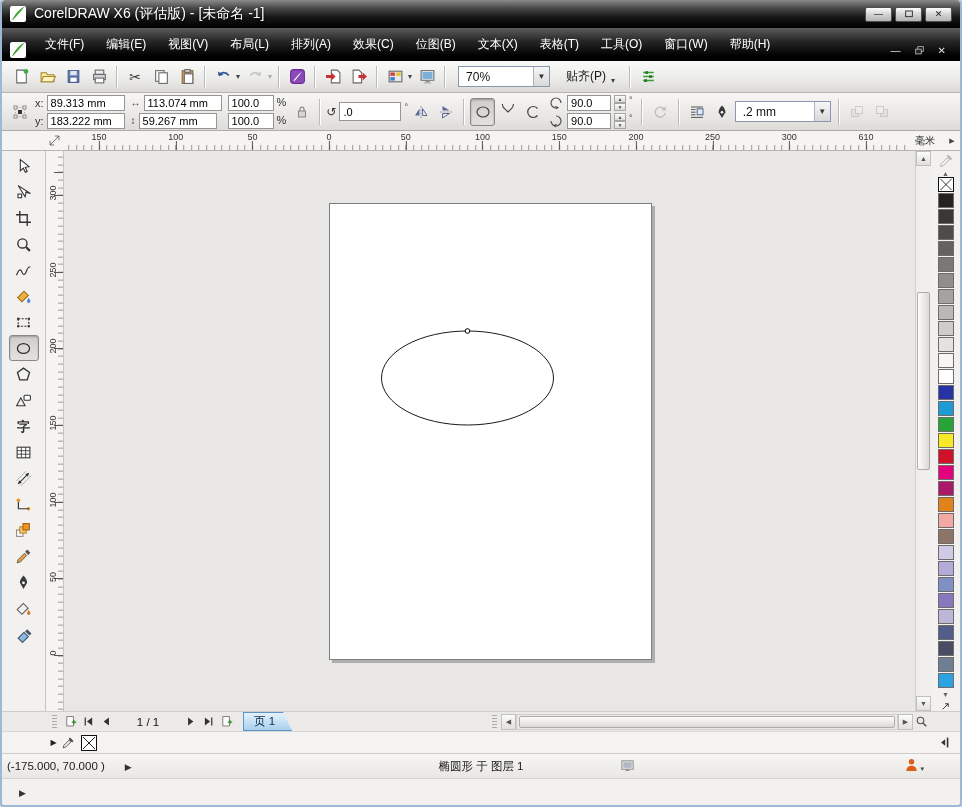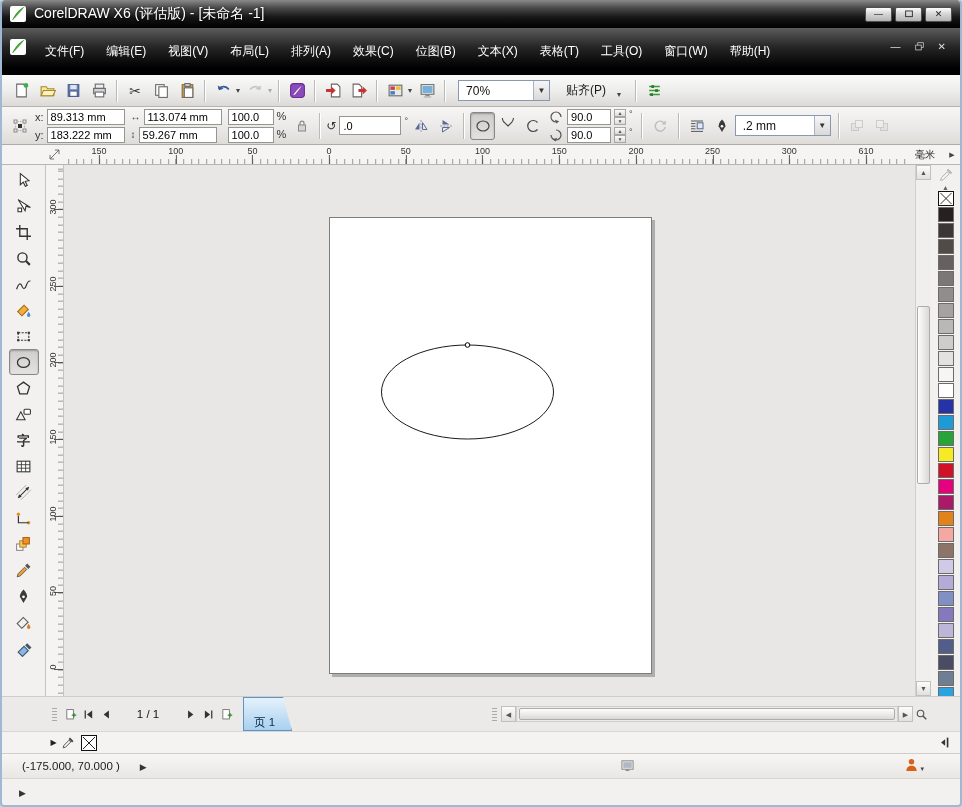--- a/index.html
+++ b/index.html
@@ -12,37 +12,37 @@
 .disabled{opacity:.38;filter:grayscale(1)}
 
 .titlebar{flex:0 0 28px;background:linear-gradient(#8a8a8a,#4a4a4a 28%,#161616 62%,#000);display:flex;align-items:center;padding:0 8px;border-radius:3px 3px 0 0}
 .titlebar .logo{width:17px;height:17px;margin-right:7px}
 .title-text{color:#fff;font-size:14px;text-shadow:0 1px 3px #000}
 .win-controls{margin-left:auto;display:flex;gap:3px}
 .win-btn{width:27px;height:15px;border:1px solid #4f4f4f;border-radius:2px;background:linear-gradient(#fdfdfd,#d6d6d6 45%,#b4b4b4);display:flex;align-items:center;justify-content:center}
 .win-btn .glyph{font-size:9px;color:#222}
 .win-btn .ic{width:12px;height:12px}
 
-.menubar{flex:0 0 25px;background:linear-gradient(#5c5c5c,#262626 40%,#000 85%);display:flex;align-items:flex-start;padding:11px 6px}
+.menubar{flex:0 0 25px;background:linear-gradient(#5c5c5c,#262626 40%,#000 85%);display:flex;align-items:flex-end;padding:4px 6px}
 .menubar .logo{width:15px;height:15px;margin:0 9px 0 2px}
 .menu-item{padding:4px 11px;color:#fff;font-size:12px}
 .doc-controls{margin-left:auto;display:flex;gap:13px;margin-right:8px;align-items:center}
 .doc-controls .glyph{font-size:10px;color:#ddd}
 .doc-controls .ic{width:11px;height:11px}
 
 .toolbar{flex:0 0 32px;background:linear-gradient(#fafaf9,#ececea 55%,#dcdad7);border-bottom:1px solid #b6b4b2;display:flex;align-items:center;padding:0 6px}
 .tb-btn{width:26px;height:24px;display:flex;align-items:center;justify-content:center;border-radius:2px}
 .tb-btn .ic{width:17px;height:17px}
 .tb-btn .glyph{font-size:14px}
 .tb-sep{width:2px;height:22px;border-left:1px solid #bcbab8;border-right:1px solid #fff;margin:0 4px}
 .dd{font-size:8px;color:#444;margin:0 2px 0 0}
 .combo{display:flex;align-items:center;height:21px;background:#fff;border:1px solid #8898ae;width:92px;margin:0 8px;font-size:12px}
 .combo .val{flex:1;padding:0 7px;color:#111}
 .combo .arrow{width:16px;height:100%;background:linear-gradient(#f6f6f6,#d9d9d9);border-left:1px solid #a8b4c4;display:flex;align-items:center;justify-content:center;font-size:8px;color:#333}
-.snap{display:flex;align-items:flex-end;gap:11px;padding:0 8px;color:#1a1a1a}
+.snap{display:flex;align-items:flex-end;gap:5px;padding:0 8px;color:#1a1a1a}
 
 .propbar{flex:0 0 38px;background:linear-gradient(#f7f6f5,#eae8e6 60%,#dedcd9);border-bottom:1px solid #aeacaa;display:flex;align-items:center;padding:0 5px;font-size:11px}
 .pb-group{display:flex;flex-direction:column;gap:2px;margin:0 3px}
 .pb-row{display:flex;align-items:center;gap:3px}
 .pb-input{height:16px;border:1px solid #979590;background:#fff;font:11px "Liberation Sans","DejaVu Sans",sans-serif;padding:0 3px;width:78px}
 .pb-input.small{width:46px}
 .pb-input.rot{width:62px;height:19px}
 .pb-input.ang{width:44px}
 .pb-lbl{color:#333}
 .pb-btn{width:25px;height:24px;display:flex;align-items:center;justify-content:center;border-radius:3px;position:relative}
@@ -91,41 +91,41 @@
 .swatch.none{background:#fff;border:1px solid #111;padding:0}
 .swatch.none svg{width:100%;height:100%;display:block}
 .pal-bottom{margin-top:auto;display:flex;flex-direction:column;align-items:center;gap:1px}
 .pal-bottom .ic{width:11px;height:11px}
 
 .pagenav{flex:0 0 20px;background:#eceae8;border-top:1px solid #cfcdca;display:flex;align-items:center;padding-left:46px}
 .grip{width:5px;height:13px;background:repeating-linear-gradient(0deg,#aaa 0 1px,transparent 1px 3px);margin:0 4px}
 .nav-btn{width:18px;height:17px;display:flex;align-items:center;justify-content:center}
 .nav-btn .ic{width:13px;height:13px}
 .page-counter{width:66px;text-align:center;font-size:11.5px;color:#111}
-.page-tab{height:34px;margin-left:8px;padding:0 16px 0 10px;display:flex;align-items:flex-end;font-size:11.5px;color:#0a2a4a;
+.page-tab{height:19px;margin-left:8px;padding:0 16px 0 10px;display:flex;align-items:center;font-size:11.5px;color:#0a2a4a;
  background:linear-gradient(#e4f2fc,#a9d0ef);border:1px solid #5e93c5;clip-path:polygon(0 0,calc(100% - 9px) 0,100% 100%,0 100%)}
 .pn-spacer{flex:1}
 .hs-btn{width:15px;height:16px;display:flex;align-items:center;justify-content:center;background:linear-gradient(#fcfcfb,#e2e0dc);border:1px solid #c2c0bc}
 .hs-btn .glyph{font-size:7px;color:#555}
 .hs-track{width:382px;height:16px;background:#eceae7;border:1px solid #d0cecb;position:relative}
 .hs-thumb{position:absolute;top:1px;bottom:1px;left:2px;right:2px;background:linear-gradient(#fdfdfc,#dbd9d5);border:1px solid #aeaca8;border-radius:2px}
 .navigator{width:17px;height:17px;display:flex;align-items:center;justify-content:center;margin-right:30px}
 .navigator .ic{width:13px;height:13px}
 
 .docpal{flex:0 0 22px;background:#f4f3f1;border-top:1px solid #d8d6d3;display:flex;align-items:center;position:relative;padding-left:44px}
 .dp-flyout{width:15px;display:flex;justify-content:center}
 .dp-flyout .glyph{font-size:8px;color:#222}
 .dp-eyedropper .ic{width:14px;height:14px}
 .dp-none{width:16px;height:16px;border:1px solid #111;background:#fff;margin-left:6px}
 .dp-none svg{width:100%;height:100%;display:block}
 .dp-hint{position:absolute;left:50%;transform:translateX(-50%);font-style:italic;color:#a3a19d;font-size:11.5px;white-space:nowrap}
 .docker-collapse{position:absolute;right:10px}
 .docker-collapse .ic{width:13px;height:13px}
 
-.statusbar{flex:0 0 25px;background:linear-gradient(#f7f6f4,#e9e7e4);border-top:1px solid #cfcdca;position:relative;display:flex;align-items:center;font-size:11.5px;padding:0 20px}
+.statusbar{flex:0 0 25px;background:linear-gradient(#f7f6f4,#e9e7e4);border-top:1px solid #cfcdca;position:relative;display:flex;align-items:center;font-size:11.5px;padding:0 5px}
 .coords{color:#1a1a1a}
 .coords-flyout{margin-left:20px}
 .coords-flyout .glyph{font-size:9px}
 .object-info{position:absolute;left:0;right:0;text-align:center;color:#1a1a1a}
 .monitor{position:absolute;left:618px;top:4px}
 .monitor .ic{width:15px;height:15px}
 .person{position:absolute;right:34px;top:3px;display:flex;align-items:flex-end}
 .person .ic{width:15px;height:16px}
 .person .dd{font-size:7px;margin-left:1px}
 
@@ -783,20 +783,21 @@
         <svg class="ic" viewBox="0 0 16 16">
           <path d="M13 2v12" stroke="#333" stroke-width="2"></path>
           <path d="M10 4L5 8l5 4z" fill="#333"></path>
         </svg>
       </span>
   </div>
 
   <div class="statusbar">
     <span class="coords">(-175.000, 70.000 )</span>
     <span class="coords-flyout"><span class="glyph">▶</span></span>
+    <div class="object-info">椭圆形 于 图层 1</div>
     <span class="monitor">
         <svg class="ic" viewBox="0 0 16 16">
           <rect x="2" y="3" width="12" height="9" fill="#e8e8e8" stroke="#888"></rect>
           <rect x="3.5" y="4.5" width="9" height="6" fill="#b0b8c4"></rect>
           <rect x="6" y="12.3" width="4" height="1.5" fill="#888"></rect>
         </svg>
       </span>
     <div class="person">
       <span>
           <svg class="ic" viewBox="0 0 16 16">

